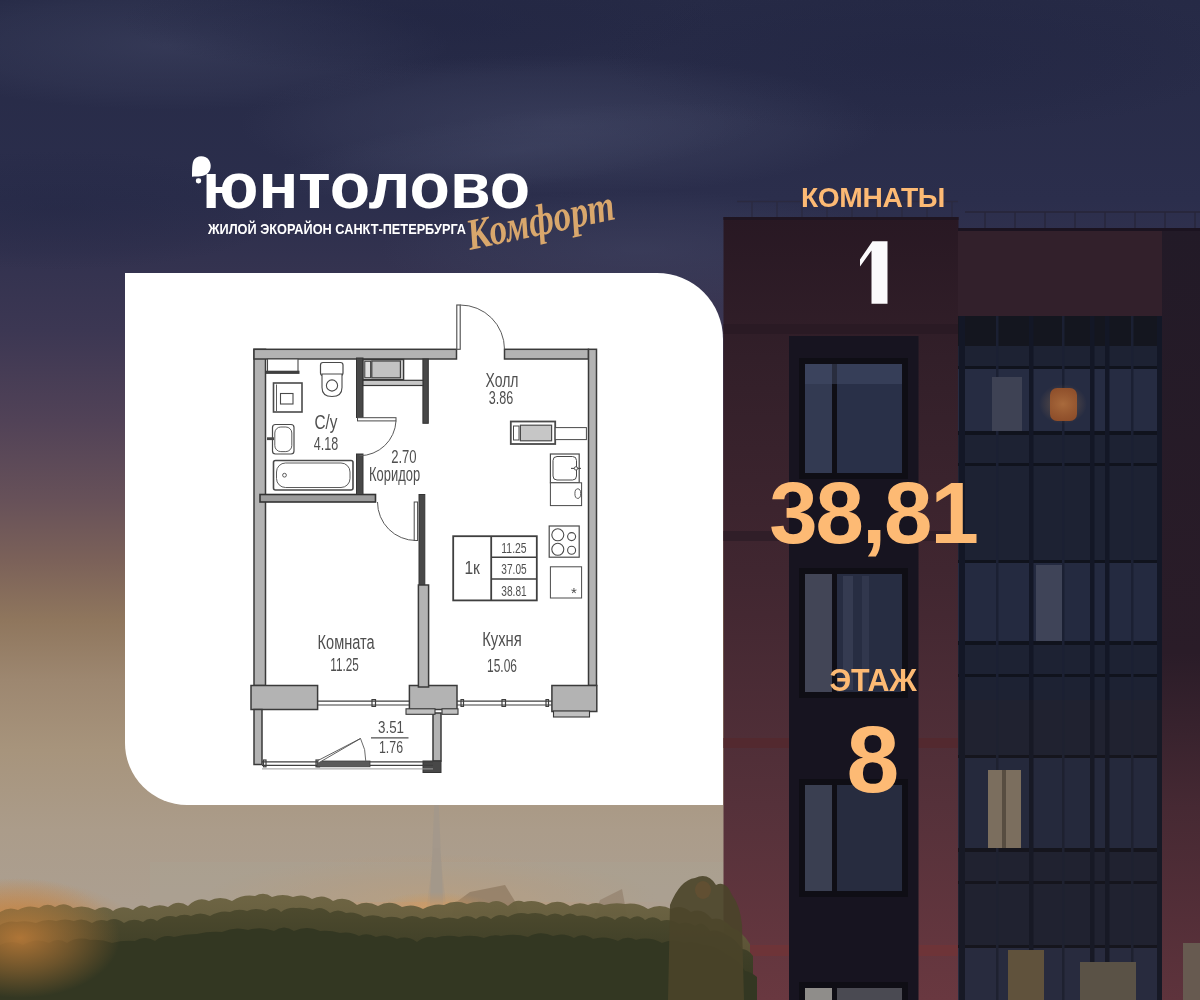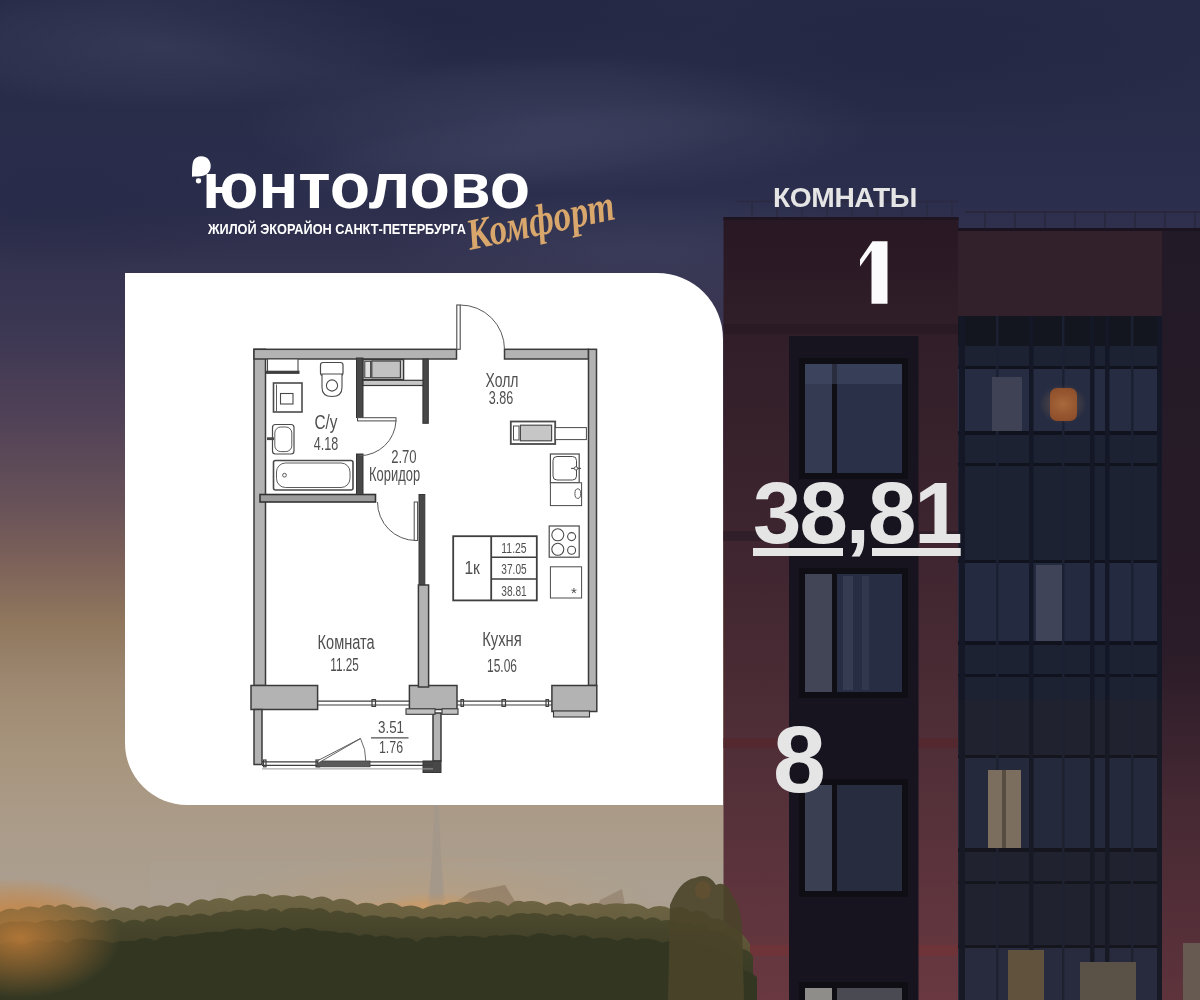--- a/index.html
+++ b/index.html
@@ -1,20 +1,20 @@
 <!DOCTYPE html>
 <html><head>
 <meta charset="utf-8">
 <style>
   html,body{margin:0;padding:0;}
   body{width:1200px;height:1000px;overflow:hidden;font-family:"Liberation Sans",sans-serif;}
   #stage{position:relative;width:1200px;height:1000px;overflow:hidden;background:#272b47;}
   #bg{position:absolute;left:0;top:0;}
   #card{position:absolute;left:125px;top:272.6px;width:597.8px;height:532.6px;background:#ffffff;border-radius:0 66px 0 62px;}
-  .rt{position:absolute;color:#e5e5e5;font-weight:bold;line-height:1;white-space:nowrap;}
+  .rt{position:absolute;color:#fdba74;font-weight:bold;text-align:center;line-height:1;white-space:nowrap;}
   #logo{position:absolute;left:0;top:0;}
 </style>
 </head>
 <body>
 <div id="stage">
   <svg id="bg" width="1200" height="1000" viewBox="0 0 1200 1000">
     <defs>
       <linearGradient id="sky" x1="0" y1="0" x2="0" y2="1">
         <stop offset="0" stop-color="#262a46"></stop>
         <stop offset="0.20" stop-color="#2b2e4c"></stop>
@@ -335,15 +335,16 @@
     <path d="M192 176.8 C192.3 167.5 191.5 160 196.5 157.4 C200.8 155.2 206.8 156.4 209.2 160.4 C211.8 164.8 211 170.6 207.2 173.8 C203.2 177.2 197.5 176.2 192 176.8 Z" fill="#ffffff"></path>
     <rect x="195.8" y="178.3" width="5.4" height="5.2" rx="2.4" fill="#ffffff"></rect>
     <text x="202" y="207.5" font-family="Liberation Sans" font-weight="bold" font-size="65" fill="#ffffff" textLength="328" lengthAdjust="spacingAndGlyphs">юнтолово</text>
     <text x="208" y="233.8" font-family="Liberation Sans" font-weight="bold" font-size="15.5" fill="#ffffff" textLength="258" lengthAdjust="spacingAndGlyphs">ЖИЛОЙ ЭКОРАЙОН САНКТ-ПЕТЕРБУРГА</text>
     <text x="470" y="250" transform="rotate(-12 470 250)" font-family="Liberation Serif" font-style="italic" font-weight="bold" font-size="44" fill="#d9a76c" textLength="150" lengthAdjust="spacingAndGlyphs">Комфорт</text>
   </svg>
   <div class="rt" id="t-komnaty" style="left:773px;top:182.9px;width:200px;font-size:28.2px;letter-spacing:-0.4px;">КОМНАТЫ</div>
   <svg style="position:absolute;left:850px;top:235px;" width="48" height="75" viewBox="0 0 48 75">
       <path d="M37.5 68.7 L37.5 6.2 L22.5 6.2 L10 24.5 L10 31.5 L21.5 15.5 L21.5 68.7 Z" fill="#fbfafc"></path>
     </svg>
-  <div class="rt" id="t-3881" style="left:753px;top:469.4px;width:240px;font-size:87px;letter-spacing:-2px;text-decoration:underline;">38,81</div>
+  <div class="rt" id="t-3881" style="left:753px;top:469.4px;width:240px;font-size:87px;letter-spacing:-2px;">38,81</div>
+  <div class="rt" id="t-etazh" style="left:773px;top:665px;width:200px;font-size:30.5px;letter-spacing:-0.3px;">ЭТАЖ</div>
   <div class="rt" id="t-8" style="left:773px;top:711.8px;width:200px;font-size:95px;">8</div>
 </div>
 
 </body></html>

